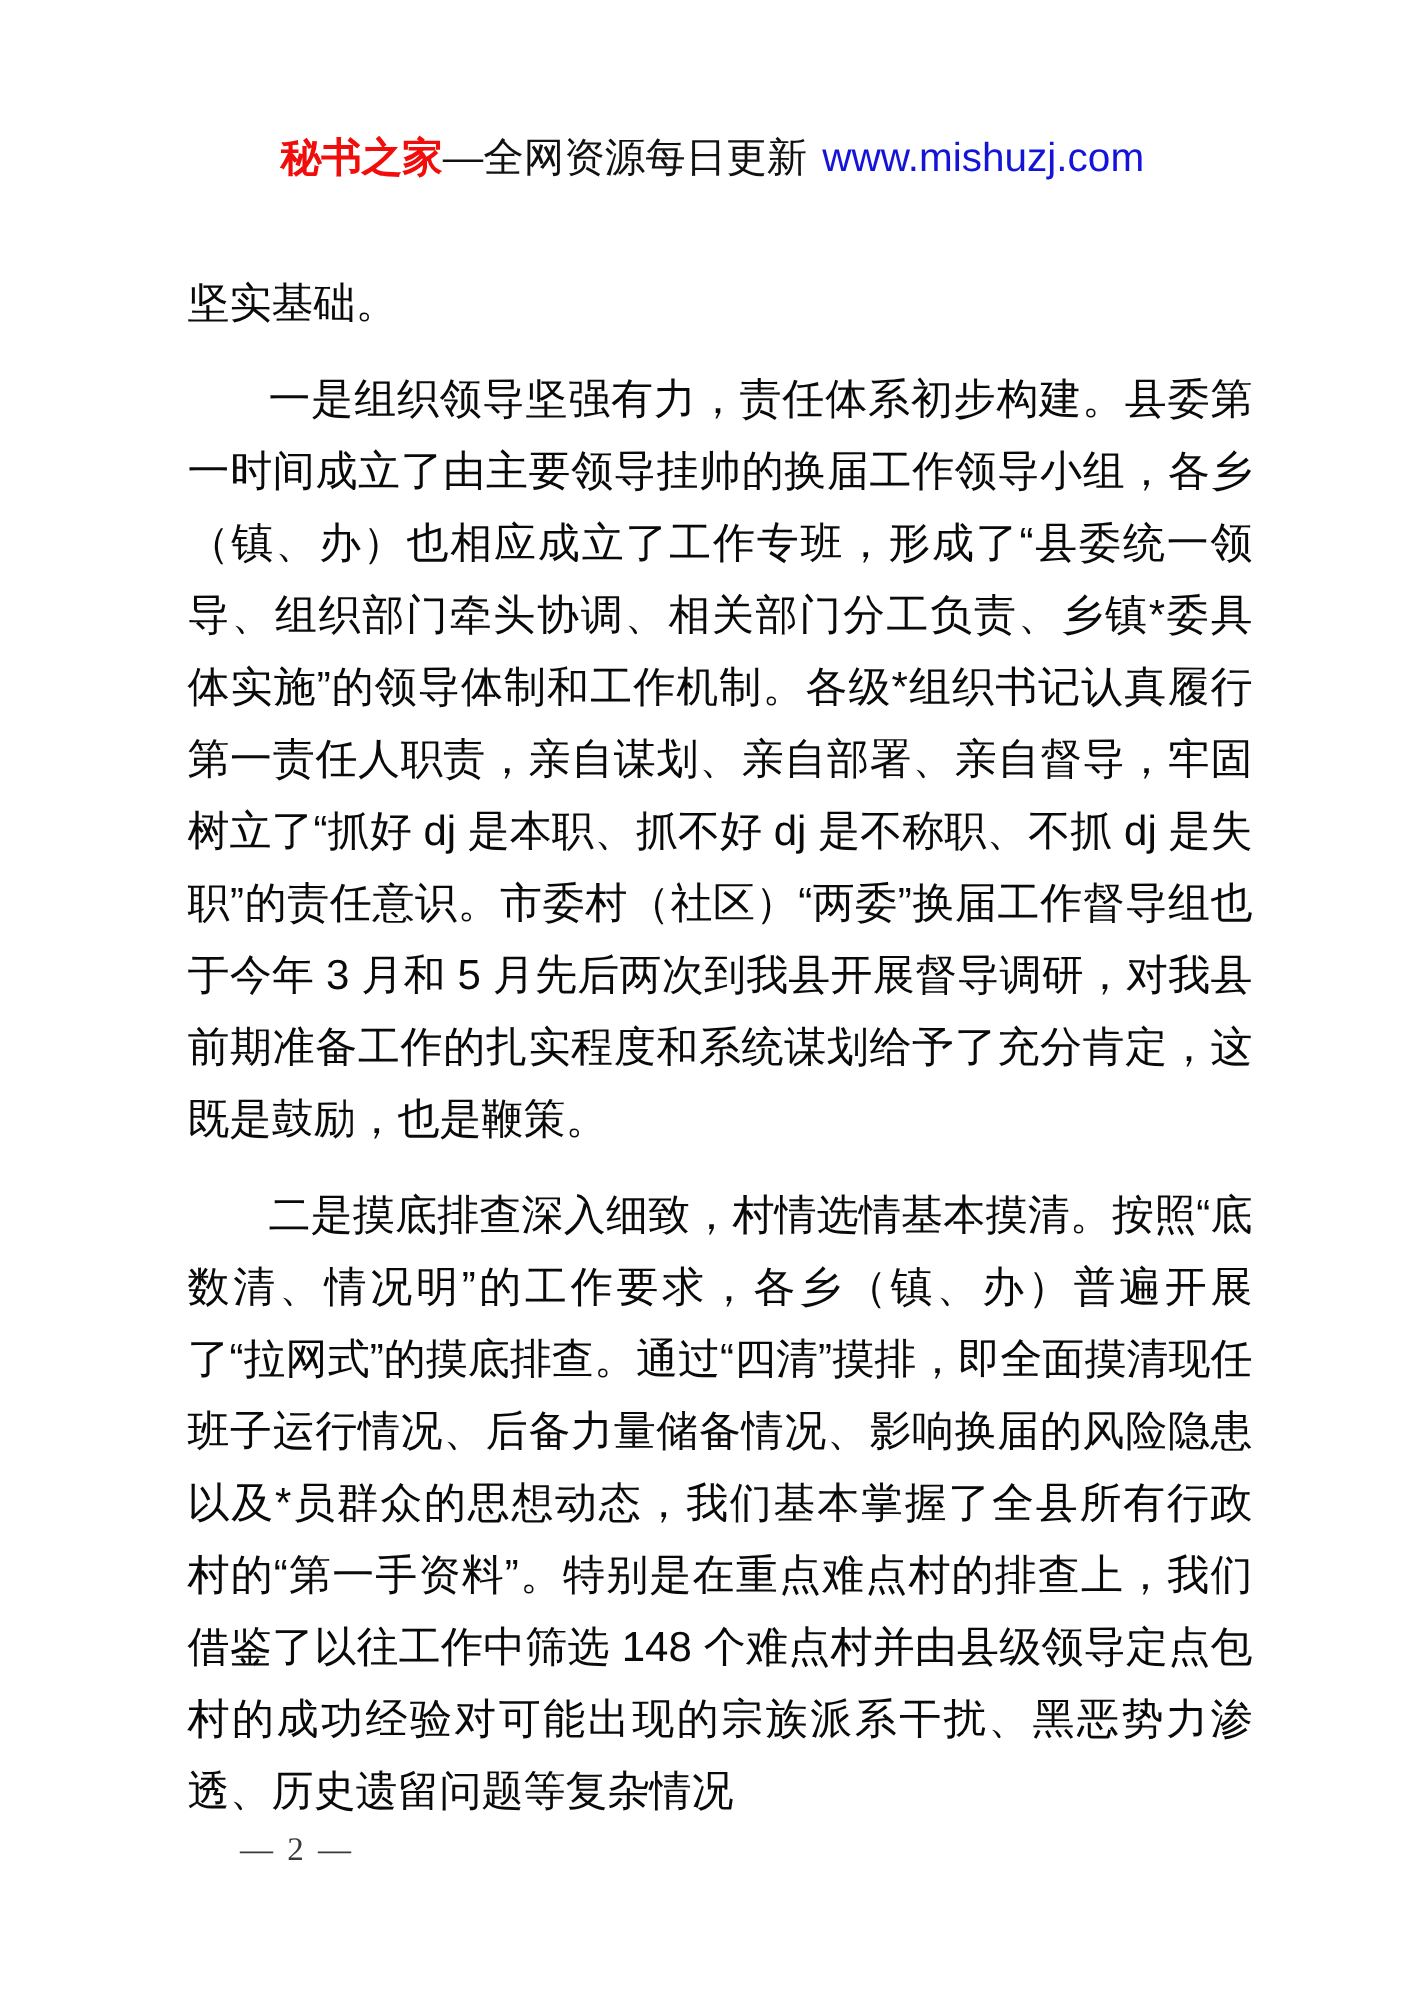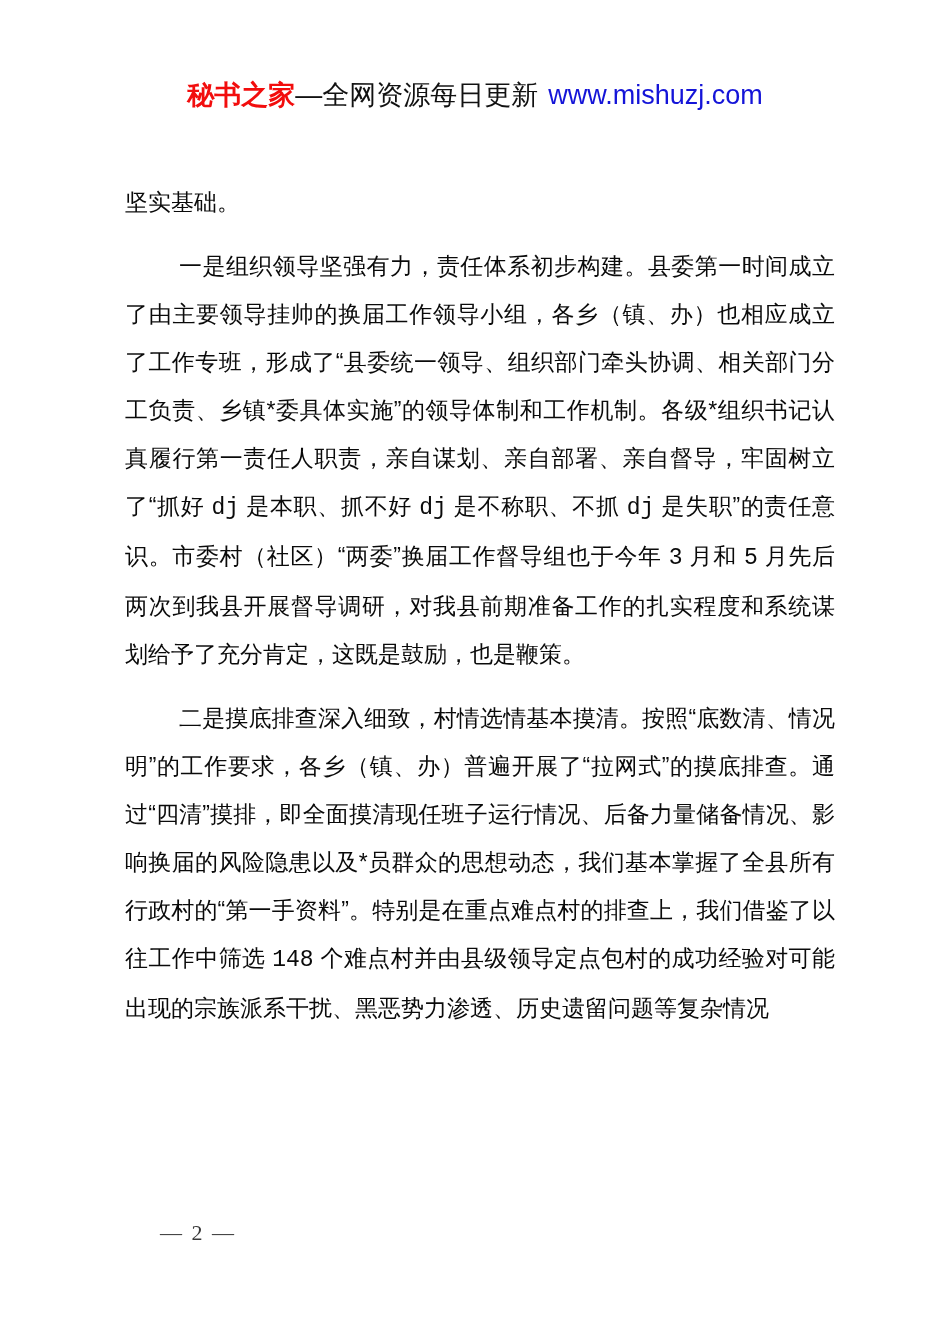--- a/index.html
+++ b/index.html
@@ -7,45 +7,45 @@
     position: relative;
     width: 950px;
     height: 1344px;
     background: #ffffff;
     overflow: hidden;
     font-family: "Liberation Sans", "DejaVu Sans", sans-serif;
     color: #000000;
   }
   .header {
     position: absolute;
-    top: 76px;
+    top: 86px;
     left: 0;
     width: 100%;
     text-align: center;
     font-size: 27px;
     line-height: 38px;
     white-space: nowrap;
   }
   .site-name { font-weight: bold; }
   .tagline { color: #111111; }
   .site-url { margin-left: 10px; }
   .doc-body {
     position: absolute;
     top: 178px;
     left: 125px;
     width: 710px;
-    font-size: 23px;
+    font-size: 28px;
     line-height: 48px;
     text-align: justify;
     color: #0a0a0a;
   }
   .para { margin: 0 0 16px 0; }
   .para.indent { text-indent: 54px; }
   .run-bold { font-weight: normal; }
-  .run-latin { font-family: Liberation Mono, monospace; }
+  .run-latin { font-family: Liberation Sans, sans-serif; }
   .footer {
     position: absolute;
     top: 1218px;
     left: 160px;
     font-size: 22px;
     line-height: 30px;
     font-family: "Liberation Serif", "DejaVu Serif", serif;
     color: #3a3a3a;
     letter-spacing: 2px;
   }

